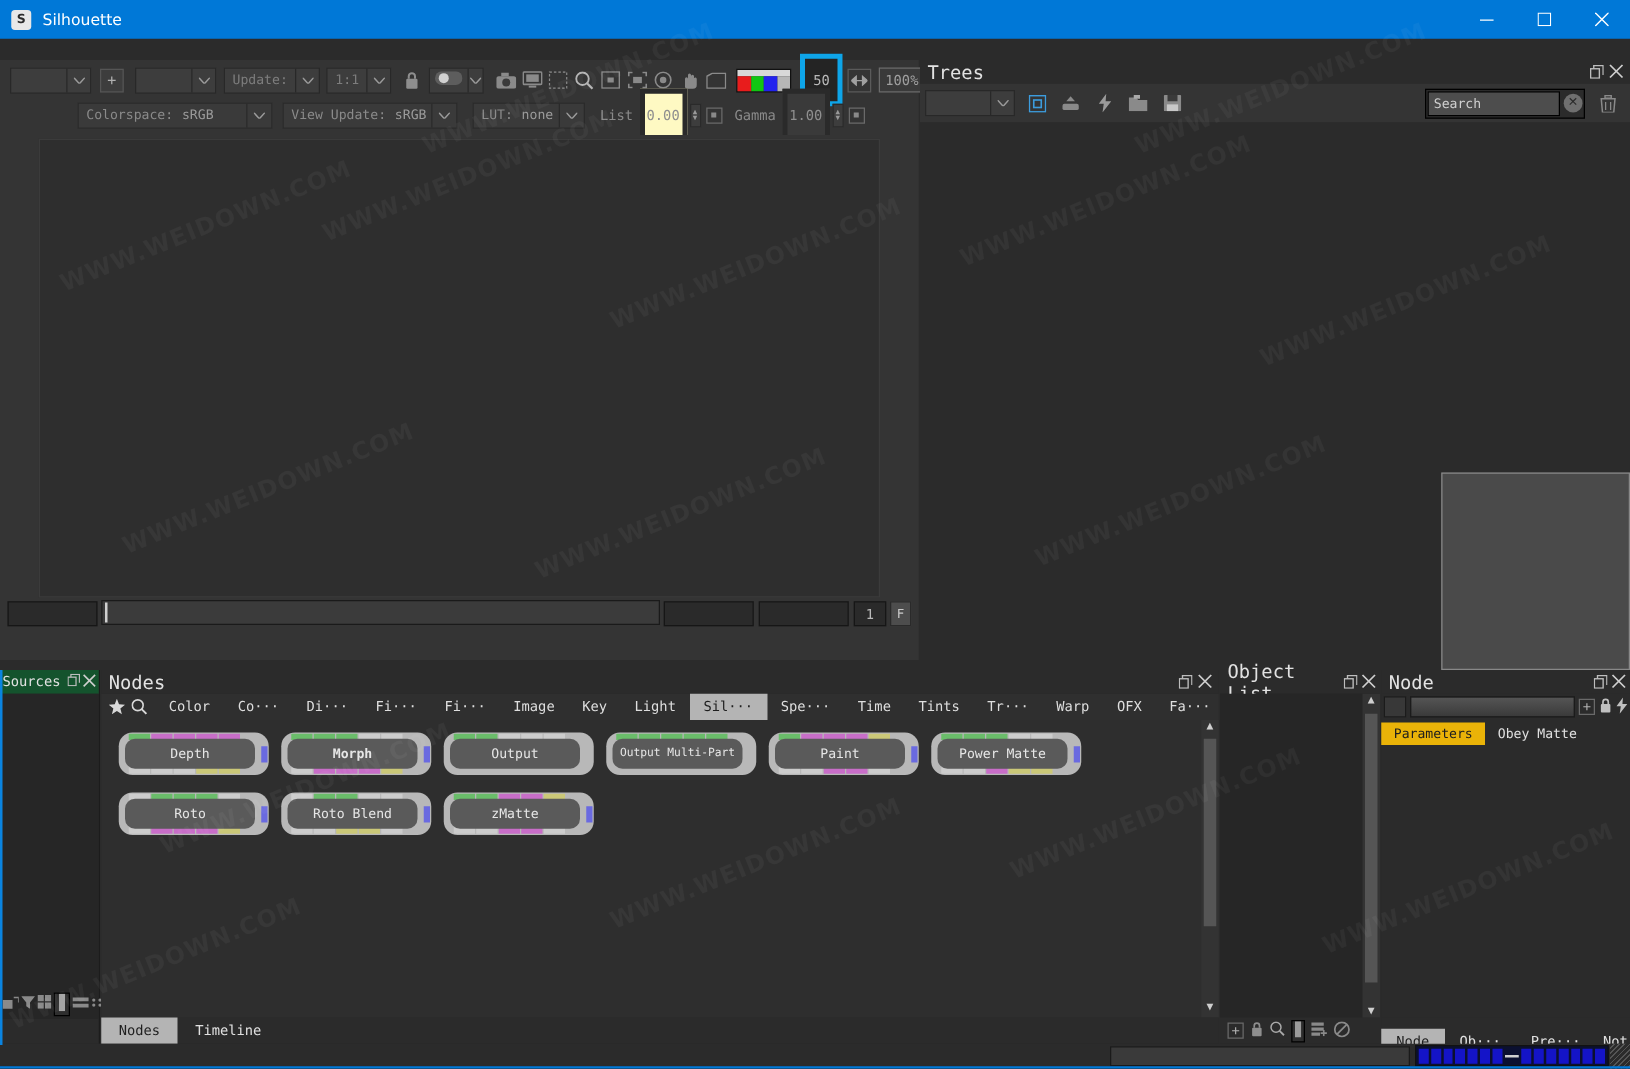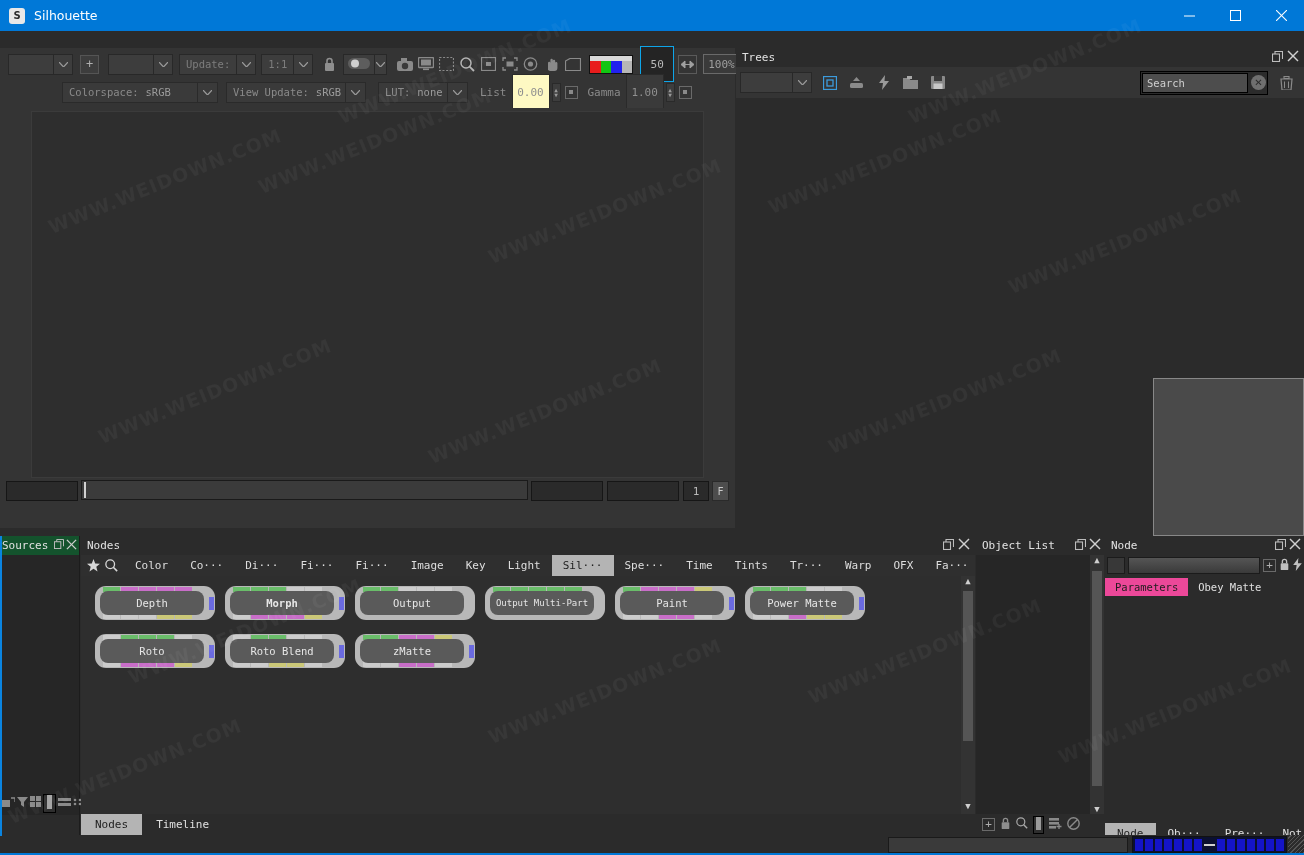--- a/index.html
+++ b/index.html
@@ -58,21 +58,21 @@
   .sqbtn{
     width:19px;height:19px; background:#3d3d3d; border:1px solid #555;
     display:flex;align-items:center;justify-content:center; color:#b0b0b0; font-size:12px;
   }
   .iconbtn{
     width:21px;height:21px; display:flex;align-items:center;justify-content:center;
     color:#8e8e8e;
   }
   .iconbtn svg{ display:block; }
   .numfield{
-    height:20px;min-width:34px;background:#242424;border:1px solid #0ea5e9;
+    height:20px;min-width:34px;background:#242424;border:4px solid #0ea5e9;
     color:#b9b9b9; font-size:11px; display:flex;align-items:center;justify-content:center;
     padding:17px 6px;
   }
   .numfield2{
     height:20px;background:#3a3a3a;border:1px solid #6a6a6a;
     color:#9f9f9f; font-size:11px; display:flex;align-items:center;justify-content:center;
     padding:0 4px;
   }
   .colorbar{ width:44px;height:19px;border:1px solid #111; display:flex; flex-direction:column; }
   .colorbar .top{ flex:0 0 5px; background:#d8d8d8; }
@@ -107,21 +107,21 @@
   }
   .tslider{
     position:absolute; left:81px; top:480px; width:447px; height:20px;
     background:#3b3b3b; border:1px solid #1a1a1a;
   }
   .tslider .cursor{ position:absolute;left:2px;top:1px;width:2px;height:16px;background:#d0d0d0; }
 
   
   .panel-title{
     height:19px; background:#2b2b2b; display:flex; align-items:center;
-    color:#e2e2e2; font-size:11px; padding-left:6px;
+    color:#e2e2e2; font-size:15px; padding-left:6px;
   }
   .panel-actions{ margin-left:auto; display:flex; align-items:center; gap:4px; padding-right:5px; color:#bdbdbd; }
   .trees{
     position:absolute; left:736px; top:48px; width:568px; height:488px; background:#2b2b2b;
   }
   .trees-tools{
     position:absolute; left:0; top:19px; width:568px; height:31px; background:#343434;
     display:flex; align-items:center; padding:0 4px;
   }
   .trees-body{
@@ -205,21 +205,21 @@
 
   
   .nodepanel{
     position:absolute; left:1105px; top:536px; width:199px; height:308px; background:#2b2b2b;
   }
   .np-tools{ position:absolute; left:0; top:19px; width:199px; height:21px; display:flex; align-items:center; padding:0 2px; gap:3px;}
   .np-name{ height:17px; background:#383838; border:1px solid #1b1b1b; flex:0 0 18px;}
   .np-val{ height:17px; background:linear-gradient(to bottom,#555,#3a3a3a); border:1px solid #1b1b1b; flex:1; }
   .np-tabs{ position:absolute; left:0; top:42px; width:199px; height:18px; display:flex; }
   .np-tab{ display:flex;align-items:center;justify-content:center;padding:0 10px;font-size:10.5px;color:#e0e0e0;}
-  .np-tab.active{ background:#ec4899;color:#1e1e1e;}
+  .np-tab.active{ background:#eab308;color:#1e1e1e;}
   .np-body{ position:absolute; left:0; top:60px; width:199px; height:218px; background:#2b2b2b;}
   .np-bottom{ position:absolute; left:0; bottom:0; width:199px; height:21px; display:flex; }
 
   
   .statusbar{
     position:absolute; left:0; top:835px; width:1304px; height:20px; background:#2b2b2b;
   }
   .status-field{
     position:absolute; left:888px; top:2px; width:240px; height:16px;
     background:#3a3a3a; border:1px solid #1a1a1a;

